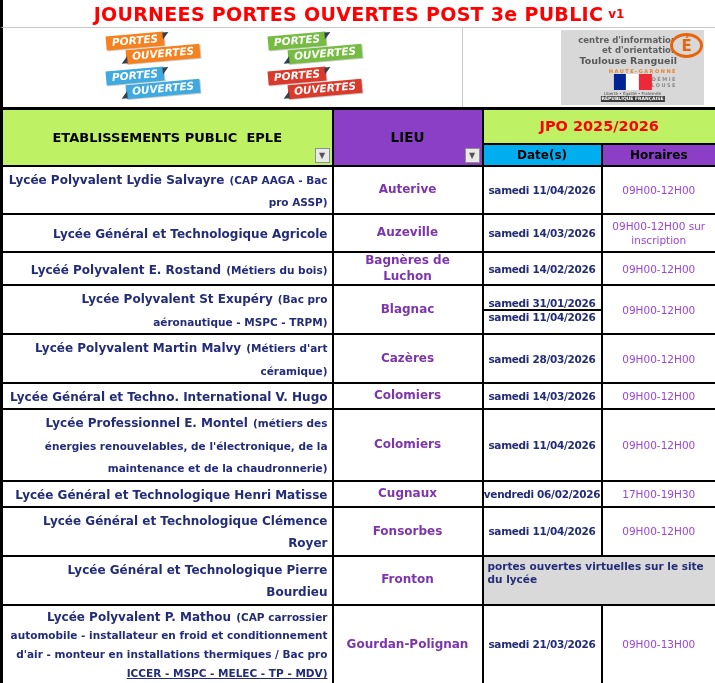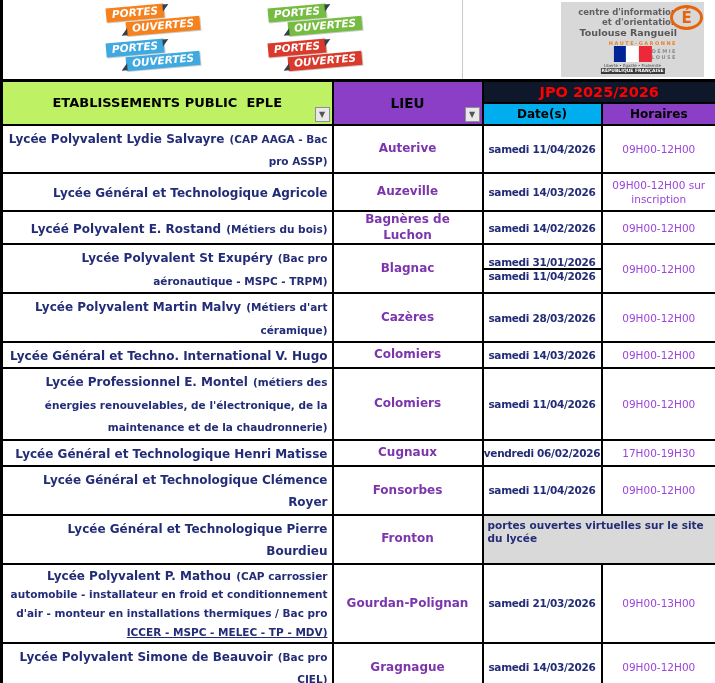--- a/index.html
+++ b/index.html
@@ -56,21 +56,21 @@
   .flag .b { flex:1; } .flag .w { flex:1; background:#fff; } 
   .flag-cap1 { font-size:4px; color:#444; line-height:5px; margin-top:1px; white-space:nowrap; }
   .flag-cap2 { font-size:4.5px; font-weight:bold; color:#fff; background:#3a3a3a; line-height:6px; white-space:nowrap; padding:0 1px; }
   
   table { border-collapse:collapse; width:715px; table-layout:fixed; border:3px solid #000; }
   th, td { border:2px solid #000; vertical-align:middle; overflow:hidden; }
   th { font-weight:bold; color:#000; position:relative; }
   .h-etab { background:#bef264; font-size:13px; }
   .h-etab .hlabel { white-space:pre-wrap; }
   .h-lieu { background:#8a3fc6; font-size:13.5px; }
-  .h-jpo  { background:#0f172a; color:#ff0000; font-size:14.5px; height:22px; }
+  .h-jpo  { background:#bef264; color:#ff0000; font-size:14.5px; height:35px; }
   .h-date { background:#00aeef; font-size:12px; height:22px; }
   .h-hor  { background:#8a3fc6; font-size:12px; }
   .filter-btn {
     position:absolute; right:2px; bottom:2px; width:15px; height:15px;
     background:#e9e9e9; border:1px solid #8f8f8f; color:#555;
     font-size:8px; line-height:13px; text-align:center; cursor:pointer;
   }
   .c-etab { text-align:right; padding:1px 4px 1px 5px; color:#232c77; line-height:1.4; }
   .ename  { font-weight:bold; font-size:12px; }
   .edetail{ font-weight:bold; font-size:10.5px; }
@@ -89,20 +89,24 @@
   .c-note {
     background:#d9d9d9; color:#232c77; font-weight:bold; font-size:10.5px;
     text-align:left; vertical-align:top; line-height:13px; padding:3px 4px;
   }
 </style>
 </head>
 <body>
 
 <div class="page">
 
+  <div class="title-band">
+    <span class="title-main">JOURNEES PORTES OUVERTES POST 3e PUBLIC</span>
+    <span class="title-version">v1</span>
+  </div>
 
   <div class="logo-band">
     <div class="po po-orange">
       <span class="p1" style="background: rgb(245, 130, 31);">PORTES</span>
       <span class="p2" style="background: rgb(245, 130, 31);">OUVERTES</span>
     </div>
     <div class="po po-green">
       <span class="p1" style="background: rgb(118, 188, 67);">PORTES</span>
       <span class="p2" style="background: rgb(118, 188, 67);">OUVERTES</span>
     </div>

